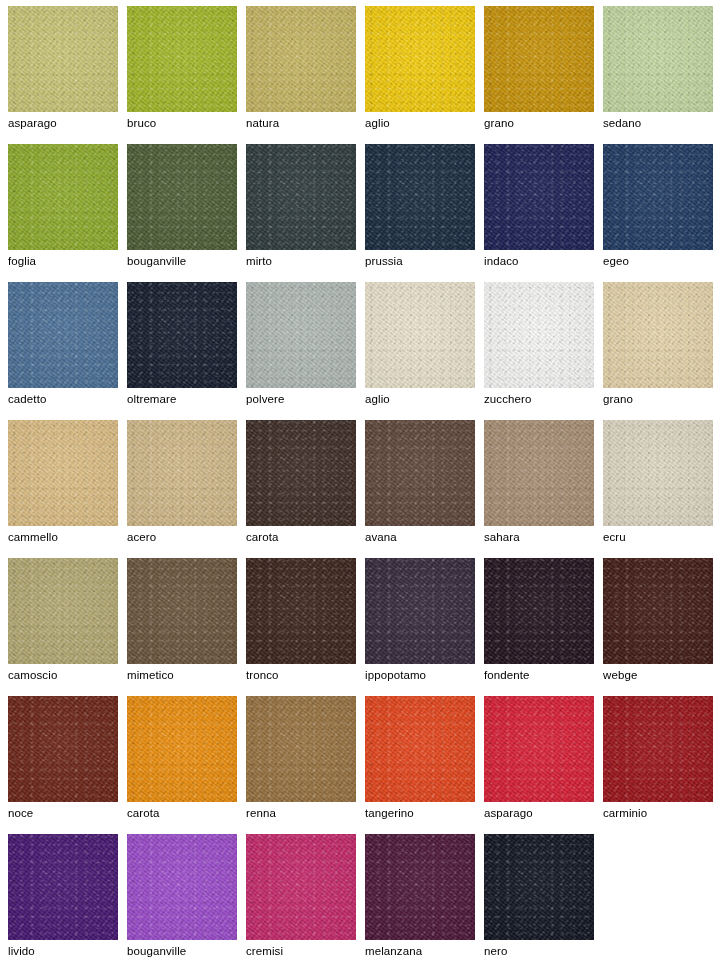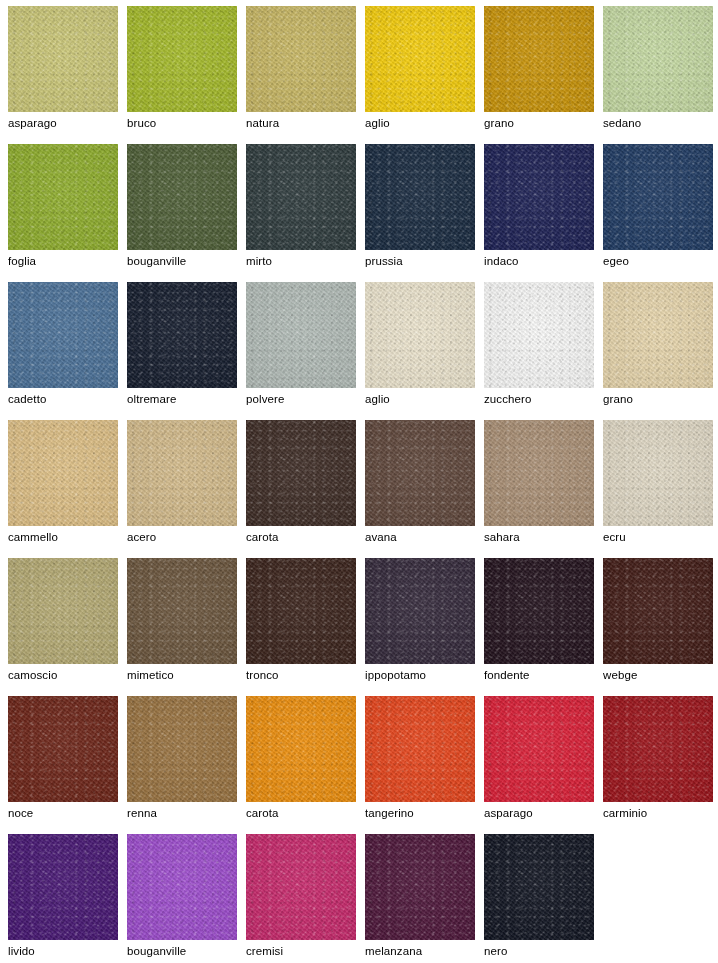--- a/index.html
+++ b/index.html
@@ -192,26 +192,26 @@
     </div>
     <div class="swatch-cell">
       <div class="swatch-chip" style="background-color: rgb(65, 26, 20);"></div>
       <div class="swatch-label">webge</div>
     </div>
     <div class="swatch-cell">
       <div class="swatch-chip" style="background-color: rgb(109, 35, 22);"></div>
       <div class="swatch-label">noce</div>
     </div>
     <div class="swatch-cell">
+      <div class="swatch-chip" style="background-color: rgb(239, 143, 11);"></div>
+      <div class="swatch-label">carota</div>
+    </div>
+    <div class="swatch-cell">
       <div class="swatch-chip" style="background-color: rgb(154, 115, 64);"></div>
       <div class="swatch-label">renna</div>
-    </div>
-    <div class="swatch-cell">
-      <div class="swatch-chip" style="background-color: rgb(239, 143, 11);"></div>
-      <div class="swatch-label">carota</div>
     </div>
     <div class="swatch-cell">
       <div class="swatch-chip" style="background-color: rgb(232, 68, 26);"></div>
       <div class="swatch-label">tangerino</div>
     </div>
     <div class="swatch-cell">
       <div class="swatch-chip" style="background-color: rgb(220, 29, 53);"></div>
       <div class="swatch-label">asparago</div>
     </div>
     <div class="swatch-cell">

